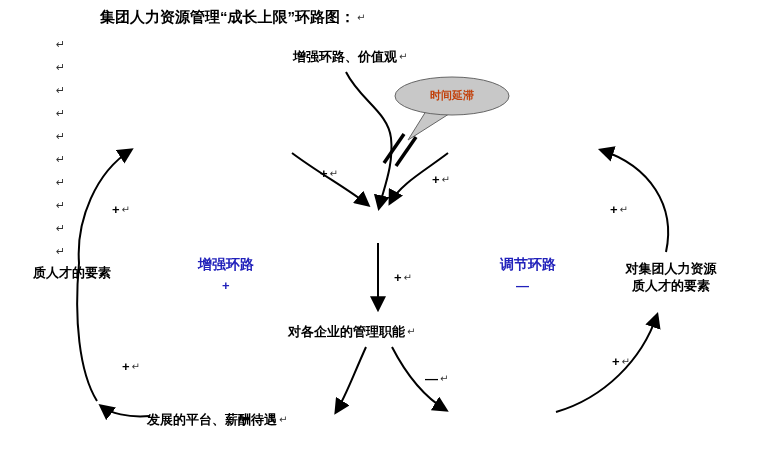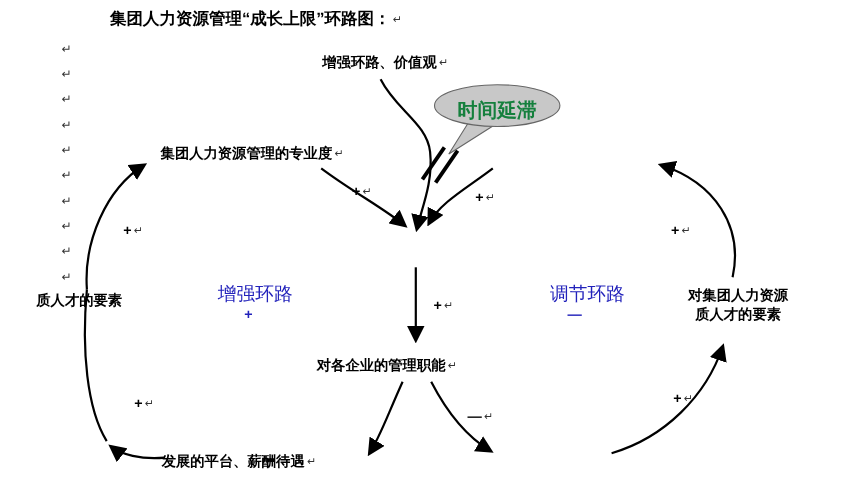--- a/index.html
+++ b/index.html
@@ -3,26 +3,26 @@
 <meta charset="utf-8">
 <style>
   *{margin:0;padding:0;box-sizing:border-box}
   html,body{background:#ffffff}
   body{font-family:"Liberation Sans","DejaVu Sans",sans-serif;color:#000}
   .canvas{position:relative;width:765px;height:450px;background:#fff;overflow:hidden}
   svg.arrows{position:absolute;left:0;top:0;pointer-events:none}
   .title{position:absolute;left:100px;top:8px;font-size:15px;font-weight:bold;white-space:nowrap}
   .node{position:absolute;font-size:13px;font-weight:bold;white-space:nowrap;line-height:17px}
   .two-line{text-align:center}
-  .loop-label{position:absolute;font-size:17px;font-weight:normal;color:#2222bb;white-space:nowrap}
+  .loop-label{position:absolute;font-size:14px;font-weight:bold;color:#2222bb;white-space:nowrap}
   .sign{position:absolute;font-size:13px;font-weight:bold;color:#000;white-space:nowrap}
   .sign.blue{color:#2222bb}
   .crlf{font-size:10px;font-weight:normal;color:#333;margin-left:2px;vertical-align:1px}
   .margin-mark{position:absolute;left:56px;font-size:11px;font-weight:normal;color:#333}
-  .callout-text{position:absolute;left:396px;top:88px;width:112px;text-align:center;font-size:18px;font-weight:bold;color:#15803d}
+  .callout-text{position:absolute;left:396px;top:88px;width:112px;text-align:center;font-size:11px;font-weight:bold;color:#c2410c}
 </style>
 </head>
 <body>
 
 <div class="canvas">
 
   <svg class="arrows" width="765" height="450" viewBox="0 0 765 450">
     <defs>
       <marker id="ah" viewBox="0 0 10 10" refX="8" refY="5" markerWidth="8" markerHeight="8" orient="auto-start-reverse">
         <path d="M0,0 L10,5 L0,10 z" fill="#000"></path>
@@ -50,21 +50,20 @@
       <ellipse cx="452" cy="96" rx="57" ry="19" fill="#c8c8c8" stroke="#666" stroke-width="1"></ellipse>
     </g>
   </svg>
 
   <div class="title"><span>集团人力资源管理“成长上限”环路图：</span><span class="crlf">↵</span></div>
 
   <div class="callout-text">时间延滞</div>
 
   <div class="node" style="left:293px;top:48px"><span>增强环路、价值观</span><span class="crlf">↵</span></div>
 
-  <div class="node" style="left:146px;top:131px"><span>集团人力资源管理的专业度</span><span class="crlf">↵</span></div>
 
 
 
   <div class="node" style="left:288px;top:323px"><span>对各企业的管理职能</span><span class="crlf">↵</span></div>
 
   <div class="node" style="left:147px;top:411px"><span>发展的平台、薪酬待遇</span><span class="crlf">↵</span></div>
 
 
   <div class="node two-line" style="left:5px;top:264px;width:134px">
     <div>质人才的要素</div>

